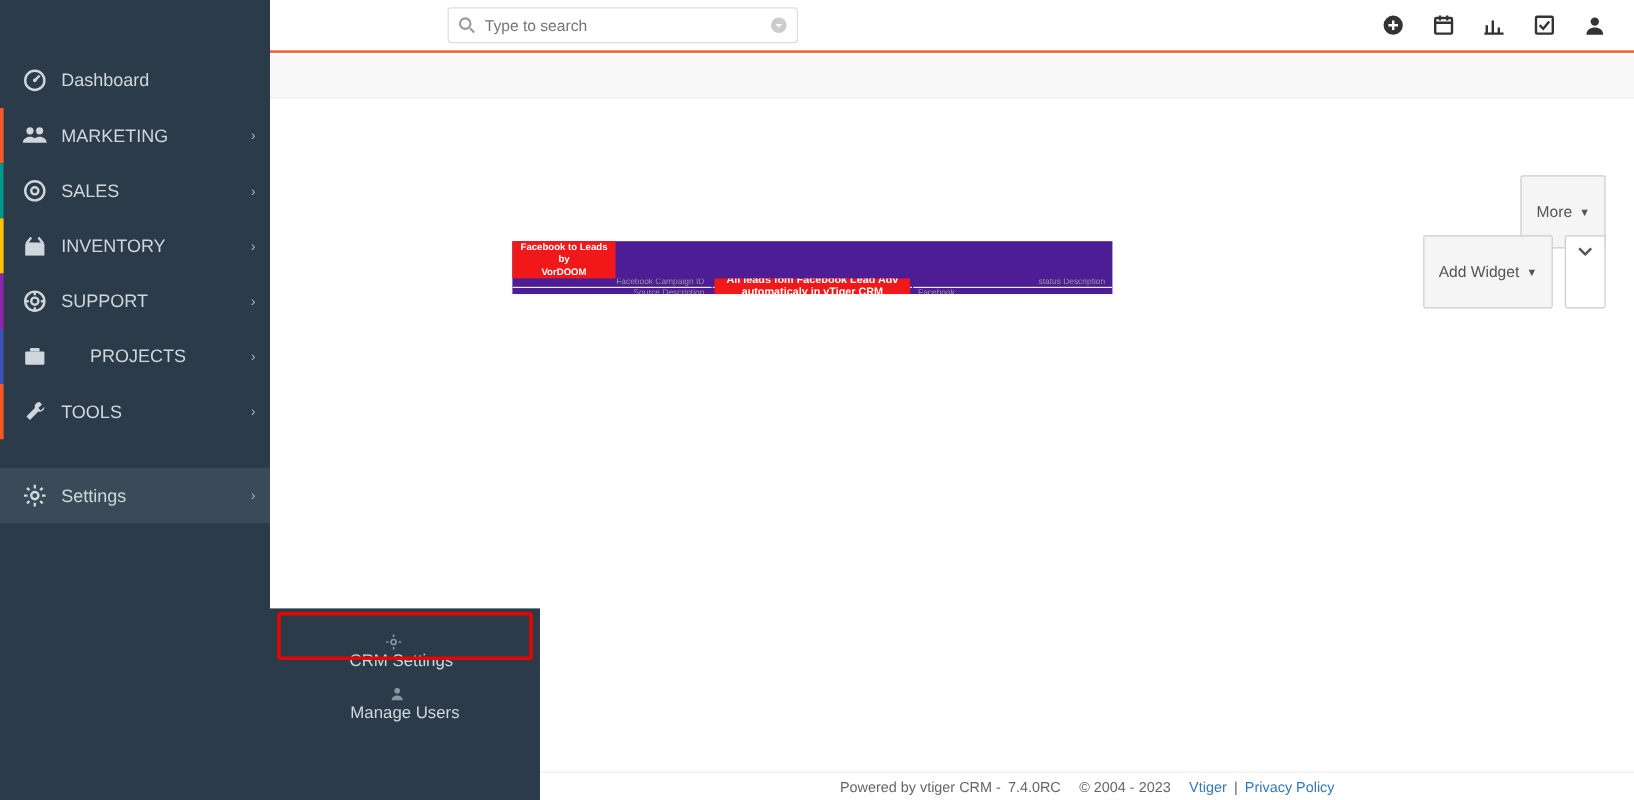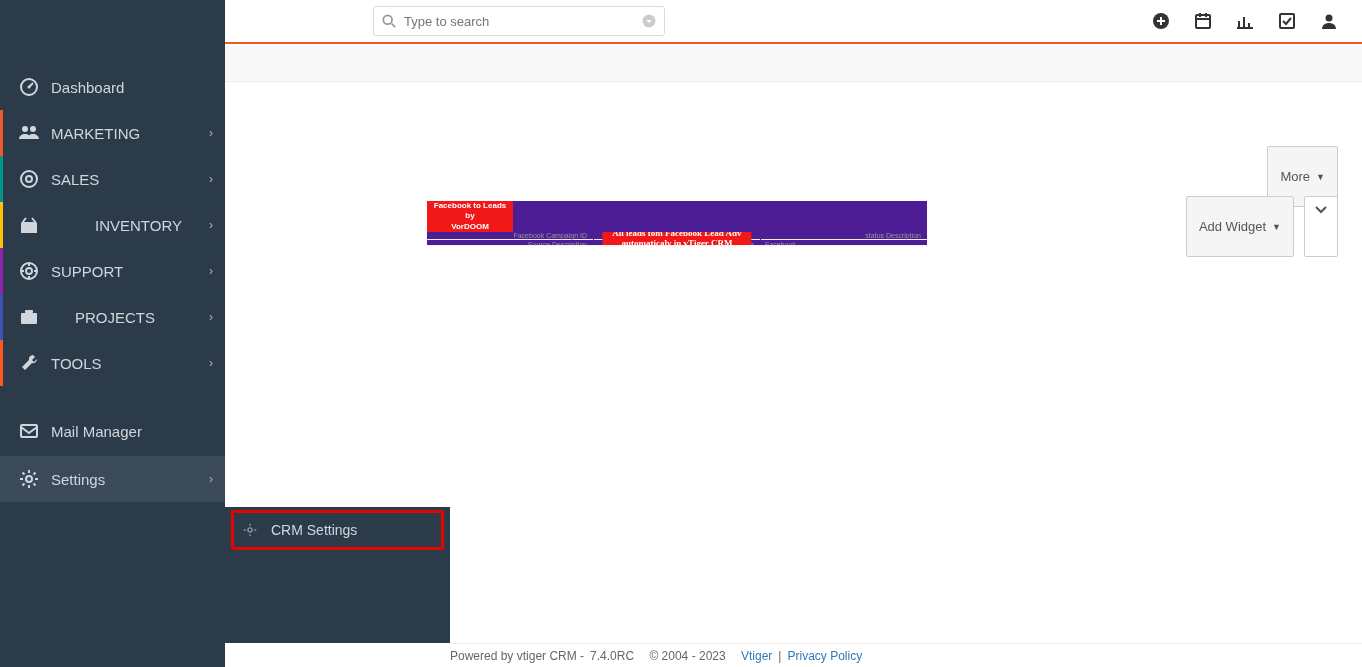--- a/index.html
+++ b/index.html
@@ -64,36 +64,36 @@
 
 
 .sidebar {
   position: absolute;
   left: 0;
   top: 0;
   bottom: 0;
   width: 225px;
   background: #2c3b49;
   color: #d0d6dc;
-  padding-top: 64px;
+  padding-top: 44px;
   z-index: 3;
 }
 .side-item {
   display: flex;
   align-items: center;
   height: 46px;
   padding: 0 14px;
   cursor: pointer;
   font-size: 15px;
   border-left: 3px solid transparent;
   position: relative;
 }
 .side-item.marketing { border-left-color: #f0592b; align-items: center; }
 .side-item.sales { border-left-color: #009688; }
-.side-item.inventory { border-left-color: #ffc107; gap: 44px; }
+.side-item.inventory { border-left-color: #ffc107; }
 .side-item.support { border-left-color: #8e24aa; }
 .side-item.projects { border-left-color: #3f51b5; gap: 24px; }
 .side-item.tools { border-left-color: #ff5722; }
 .side-item.active { background: #3a4a59; }
 .side-item .mi { width: 24px; flex-shrink: 0; display: flex; align-items: center; justify-content: center; }
 .side-item .label { margin-left: 10px; flex: 1; }
 .side-item .chev {
   position: absolute; right: 12px; top: 50%; transform: translateY(-50%); font-size: 12px; color: #aab3bc;
 }
 .side-gap-lg { height: 22px; }
@@ -106,23 +106,24 @@
   width: 225px;
   background: #2c3b49;
   color: #d0d6dc;
   z-index: 4;
   padding-bottom: 90px;
 }
 .sub-item {
   display: flex;
   align-items: center;
   height: 40px;
-  padding: 0 18px;
+  padding: 18px 18px;
   cursor: pointer;
   font-size: 14px;
+  flex-direction: column;
 }
 .sub-item .si { width: 18px; margin-right: 10px; display: flex; align-items: center; }
 .sub-item.highlight {
   outline: 3px solid #e10600;
   outline-offset: -3px;
   margin: 3px 6px;
   border-radius: 2px;
   padding-left: 12px;
 }
 
@@ -222,36 +223,36 @@
   position: absolute;
   left: 50%; top: 50%; transform: translate(-50%, -50%);
   background: #f01818;
   color: #fff;
   font-size: 9px;
   font-weight: bold;
   text-align: center;
   padding: 2px 10px;
   line-height: 1.2;
   white-space: nowrap;
-  font-family: Liberation Serif, serif;
 }
 
 
 .footer {
   position: absolute;
   left: 450px;
   right: 0;
   bottom: 0;
   height: 24px;
   background: #fff;
   border-top: 1px solid #eee;
   font-size: 12px;
   color: #666;
   display: flex;
   align-items: center;
+  justify-content: center;
   gap: 6px;
   z-index: 1;
 }
 .footer a { color: #337ab7; text-decoration: none; cursor: pointer; }
 
 svg { display: block; }
 </style>
 </head>
 <body>
 
@@ -375,29 +376,20 @@
   <div class="side-item tools">
     <span class="mi">
       <svg width="20" height="20" viewBox="0 0 20 20">
           <path d="M14 2a4 4 0 00-4 5L3 14l3 3 7-7a4 4 0 005-4l-3 3-2-2 3-3z" fill="#d0d6dc"></path>
         </svg>
     </span>
     <span class="label">TOOLS</span>
     <span class="chev">›</span>
   </div>
   <div class="side-gap-lg"></div>
-  <div class="side-item">
-    <span class="mi">
-      <svg width="20" height="20" viewBox="0 0 20 20">
-          <rect x="2" y="4" width="16" height="12" rx="1" fill="none" stroke="#d0d6dc" stroke-width="2"></rect>
-          <path d="M2 6l8 6 8-6" fill="none" stroke="#d0d6dc" stroke-width="2"></path>
-        </svg>
-    </span>
-    <span class="label">Mail Manager</span>
-  </div>
   <div class="side-item active" style="margin-top:2px">
     <span class="mi">
       <svg width="20" height="20" viewBox="0 0 20 20">
           <circle cx="10" cy="10" r="3" fill="none" stroke="#d0d6dc" stroke-width="2"></circle>
           <path d="M10 1v3M10 16v3M1 10h3M16 10h3M3.5 3.5l2 2M14.5 14.5l2 2M16.5 3.5l-2 2M5.5 14.5l-2 2" stroke="#d0d6dc" stroke-width="2"></path>
         </svg>
     </span>
     <span class="label">Settings</span>
     <span class="chev">›</span>
   </div>
@@ -405,20 +397,29 @@
 
 <div class="submenu">
   <div class="sub-item highlight">
     <span class="si">
       <svg width="14" height="14" viewBox="0 0 20 20">
           <circle cx="10" cy="10" r="3" fill="none" stroke="#8a97a3" stroke-width="2"></circle>
           <path d="M10 1v3M10 16v3M1 10h3M16 10h3" stroke="#8a97a3" stroke-width="2"></path>
         </svg>
     </span>
     <span>CRM Settings</span>
+  </div>
+  <div class="sub-item">
+    <span class="si">
+      <svg width="14" height="14" viewBox="0 0 18 18">
+          <circle cx="9" cy="6" r="3" fill="#8a97a3"></circle>
+          <path d="M3 16c0-3 3-5 6-5s6 2 6 5" fill="#8a97a3"></path>
+        </svg>
+    </span>
+    <span>Manage Users</span>
   </div>
 </div>
 
 <div class="main">
   <div class="main-header"></div>
 
   <div class="actions-row1">
     <div class="btn">
       <span>More</span>
       <span class="caret">▼</span>

